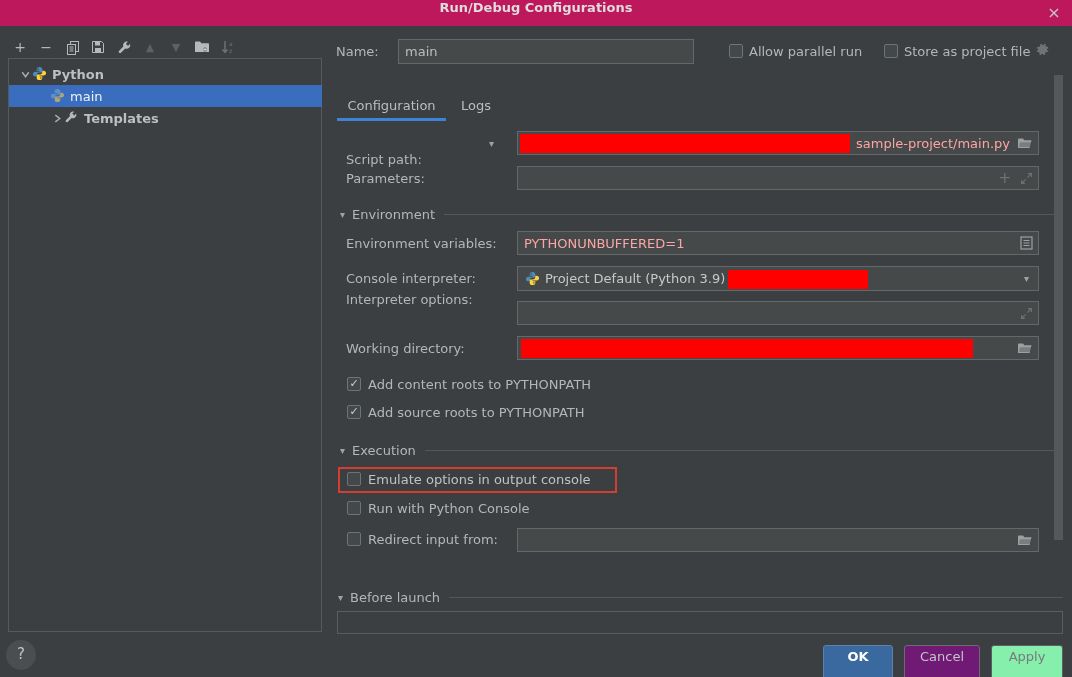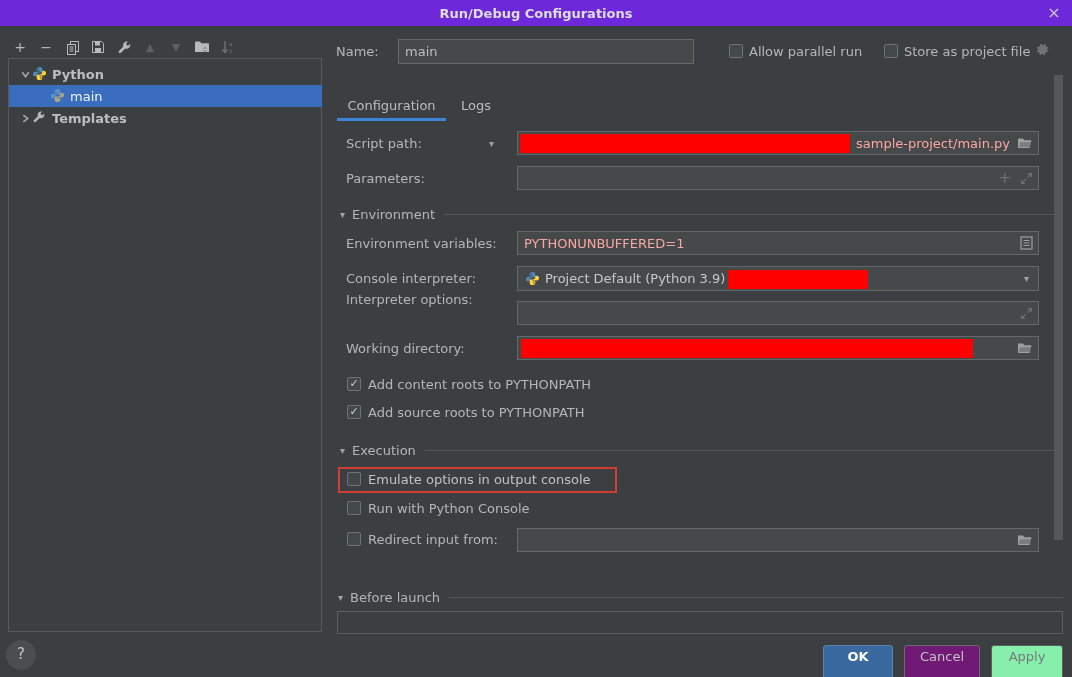--- a/index.html
+++ b/index.html
@@ -6,21 +6,21 @@
   html,body { background:#222; }
   .app {
     position:relative; width:1072px; height:677px;
     background:#3c3f41; overflow:hidden;
     font-family:"DejaVu Sans", sans-serif; font-size:13px; color:#bbbbbb;
   }
   .abs { position:absolute; }
 
   
   .titlebar { position:absolute; left:0; top:0; width:1072px; height:26px;
-    background:#6d28d9; display:flex; align-items:center; justify-content:center; }
+    background:#be185d; display:flex; justify-content:center; }
   .titlebar .title { font-weight:bold; color:#dddddd; font-size:13px; }
   .close-btn { position:absolute; right:8px; top:3px; width:20px; height:20px;
     color:#c3c5c6; font-size:16px; line-height:20px; text-align:center; cursor:default; }
 
   
   .toolbar { position:absolute; left:12px; top:38px; display:flex; gap:10px; }
   .tb-icon { width:16px; height:18px; display:flex; align-items:center; justify-content:center;
     color:#b6b9bb; font-size:14px; }
   .tb-icon.dim { color:#5c6062; }
   .tb-icon svg { display:block; }
@@ -161,21 +161,21 @@
     </div>
     <div class="tree-row selected" style="top:26px;">
       <span class="t-icon" style="margin-left:41px;">
         <svg width="15" height="15" viewBox="0 0 16 16" opacity="0.75">
             <path fill="#6f9ec4" d="M8 1C5.8 1 5 2 5 3.5V5h3v1H3.5C2 6 1 7 1 8.5S2 11 3.5 11H5V9.5C5 8 6 7 7.5 7H11V3.5C11 2 10.2 1 8 1z"></path>
             <path fill="#cdb964" d="M8 15c2.2 0 3-1 3-2.5V11H8v-1h4.5c1.5 0 2.5-1 2.5-2.5S14 5 12.5 5H11v1.5C11 8 10 9 8.5 9H5v3.5C5 14 5.8 15 8 15z"></path>
           </svg>
       </span>
       <span class="tree-label">main</span>
     </div>
-    <div class="tree-row" style="top:48px;">
+    <div class="tree-row" style="top:48px;padding-left:32px;">
       <span class="chev">
         <svg width="11" height="11" viewBox="0 0 10 10">
             <polyline points="3,2 7,5 3,8" fill="none" stroke="#a7aaac" stroke-width="1.4"></polyline>
           </svg>
       </span>
       <span class="t-icon">
         <svg width="14" height="14" viewBox="0 0 16 16">
             <path fill="#b6b9bb" d="M13.9 4.1a3.9 3.9 0 0 1-5.1 5L4.2 13.7a1.5 1.5 0 0 1-2.1-2.1L6.7 7a3.9 3.9 0 0 1 5-5.1L9.5 4.1l2.2 2.2 2.2-2.2z"></path>
           </svg>
       </span>
@@ -191,21 +191,21 @@
   <span class="label" style="left:904px; top:44px;">Store as project file</span>
   <span class="abs" style="left:1035px; top:42px;">
     <svg width="15" height="15" viewBox="0 0 16 16">
         <path fill="#6f7375" d="M8 5.2a2.8 2.8 0 1 0 0 5.6 2.8 2.8 0 0 0 0-5.6zm6.3 4-1.5-.3a5 5 0 0 0 0-1.8l1.5-.3-.5-1.8-1.5.4a5 5 0 0 0-1.2-1.3l.6-1.4-1.7-.8-.7 1.4a5 5 0 0 0-1.8 0l-.7-1.4-1.7.8.6 1.4a5 5 0 0 0-1.2 1.3L2.4 5 1.9 6.8l1.5.3a5 5 0 0 0 0 1.8l-1.5.3.5 1.8 1.5-.4c.3.5.7 1 1.2 1.3l-.6 1.4 1.7.8.7-1.4a5 5 0 0 0 1.8 0l.7 1.4 1.7-.8-.6-1.4c.5-.4.9-.8 1.2-1.3l1.5.4z"></path>
       </svg>
   </span>
 
   <div class="tab active" style="left:337px; width:109px;"><span>Configuration</span></div>
   <div class="tab" style="left:455px; width:42px;"><span>Logs</span></div>
 
-  <span class="label" style="top:136px;">Script path:</span>
+  <span class="label" style="top:152px;">Script path:</span>
   <span class="dd-tri abs" style="left:489px; top:138px;">▾</span>
   <div class="field" style="top:131px;">
     <div class="redact" style="left:2px; top:2px; width:330px; height:19px;"></div>
     <span class="val" style="left:auto; right:28px;">sample-project/main.py</span>
     <span class="f-icon">
       <svg width="16" height="14" viewBox="0 0 16 14">
           <path fill="#9da0a3" d="M1 3.5c0-.5.4-1 1-1h4l1.3 1.7h7.2L12.6 12H1z"></path>
           <path fill="#3c3f41" d="M3 6.2h11.5L12.8 11H2z" opacity="0.35"></path>
         </svg>
     </span>

